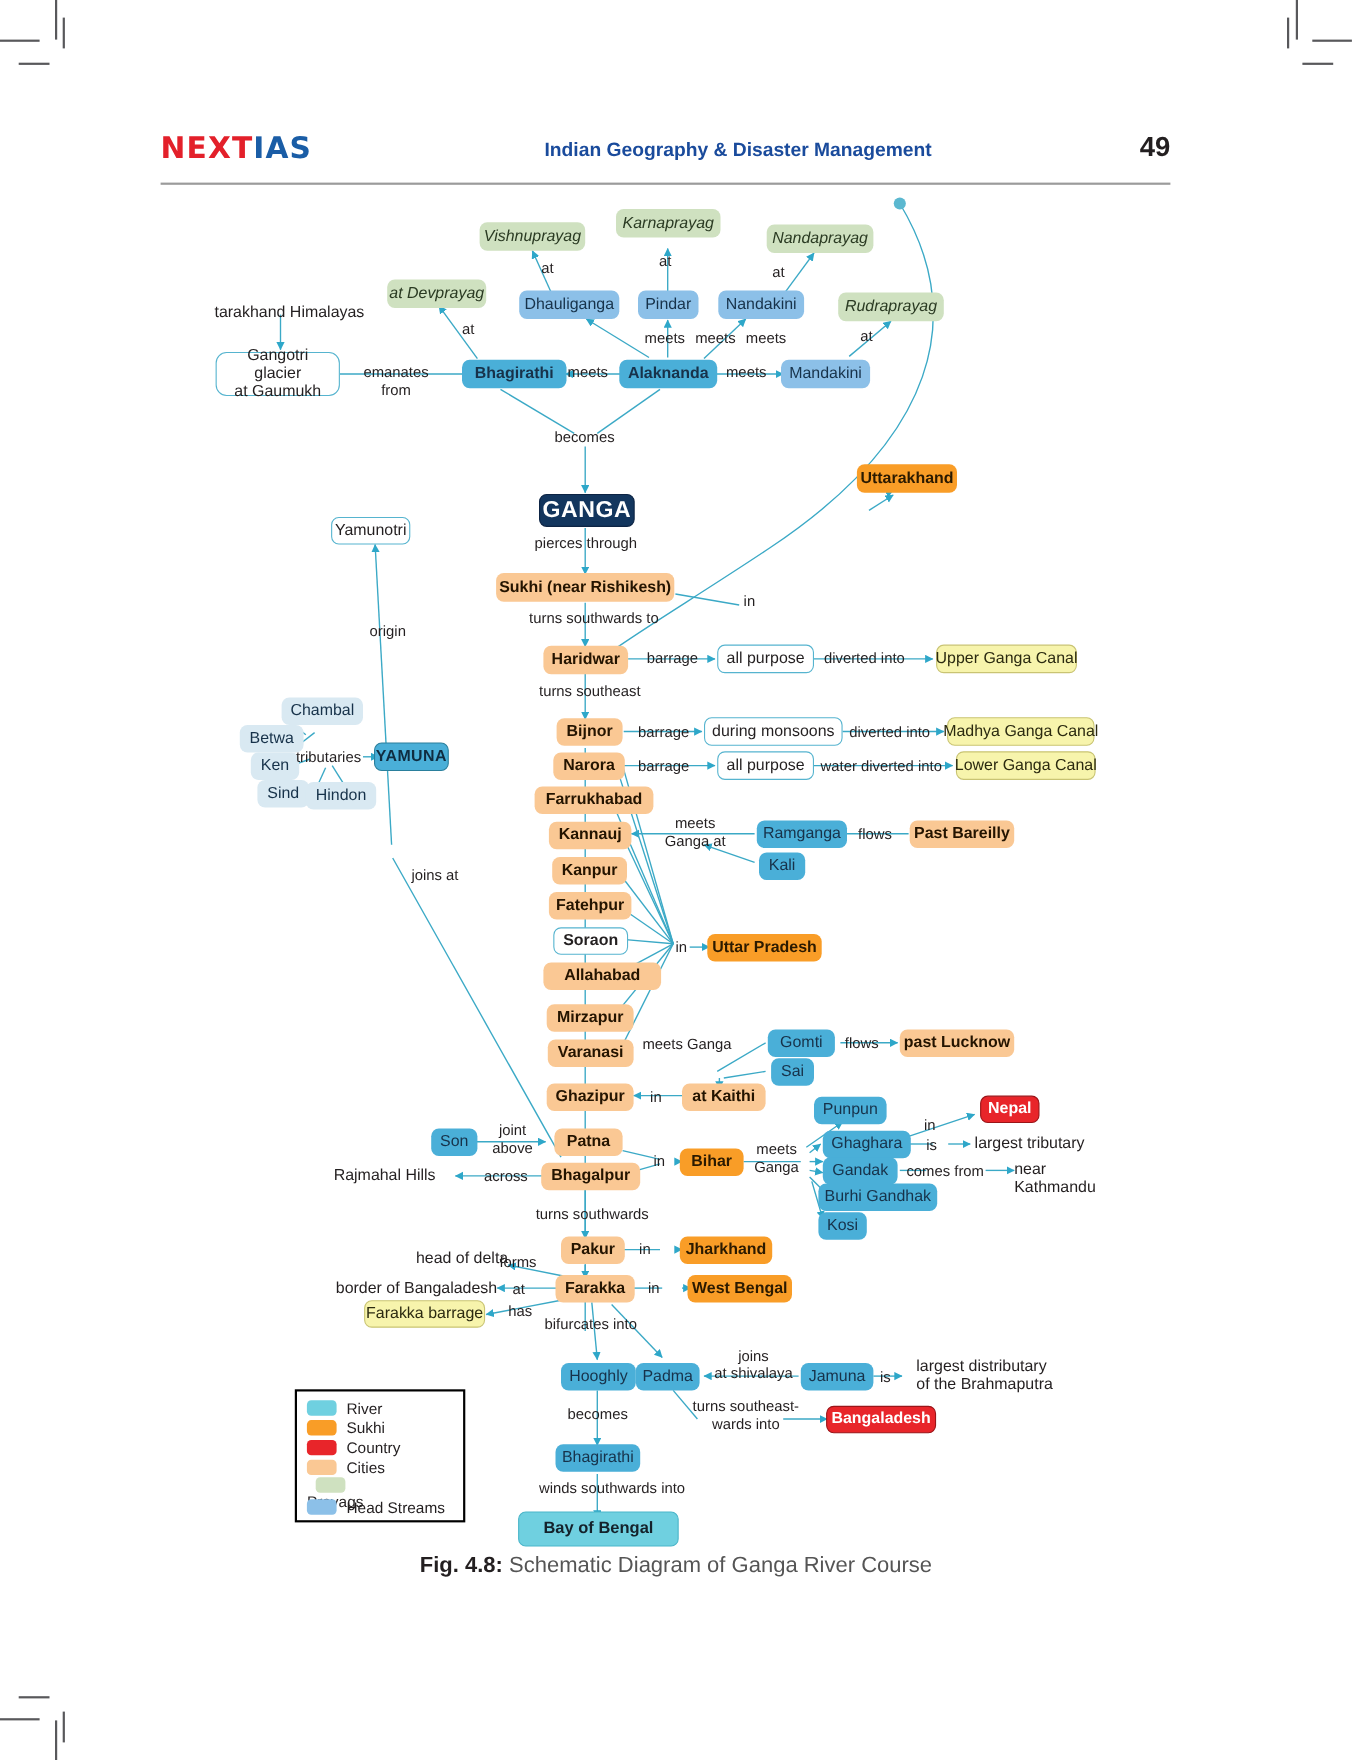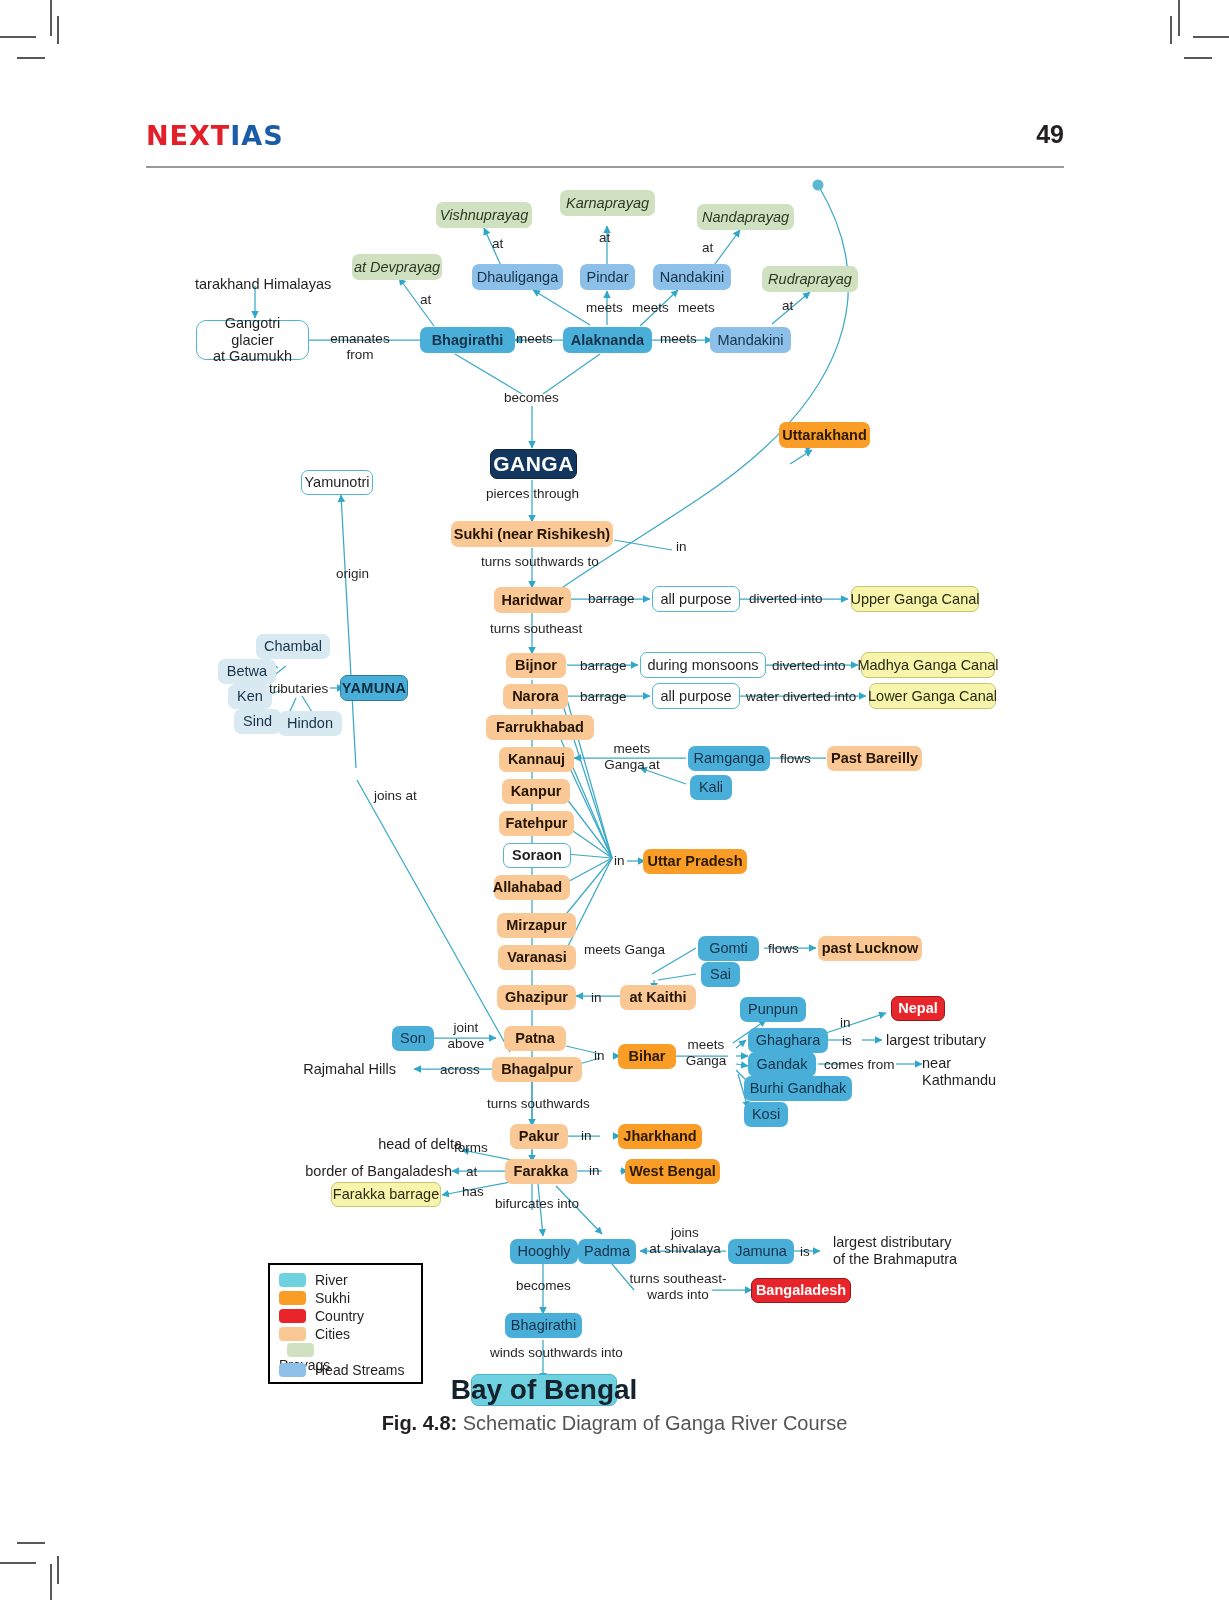--- a/index.html
+++ b/index.html
@@ -35,21 +35,21 @@
   .n-country {background:#e8252a;color:#ffffff;font-weight:bold;border:1.4px solid #9b1418;}
   .n-city    {background:#fac894;color:#241400;font-weight:bold;}
   .n-prayag  {background:#cfe1c0;color:#2a3a22;font-style:italic;}
   .n-canal   {background:#f7f4ac;color:#2b2a10;border:1.2px solid #c9c473;}
   .n-plain   {background:#ffffff;color:#231f20;border:1.4px solid #56b4cf;}
   .n-tribpale{background:#d9e9f2;color:#17324a;}
   .n-ganga   {background:#13365e;color:#ffffff;font-weight:bold;font-size:21px;
               border:1.6px solid #0d2444;letter-spacing:.5px;}
   .n-yamuna  {background:#4aafd8;color:#0f2c40;font-weight:bold;
               border:1.8px solid #2a7f9c;letter-spacing:.4px;}
-  .n-bay     {background:#6fd0e0;color:#14222b;font-weight:bold;font-size:28px;
+  .n-bay     {background:#6fd0e0;color:#14222b;font-weight:bold;font-size:15px;
               border:1.4px solid #4ab5c9;}
 
   
   .txt{position:absolute;font-size:14.5px;color:#231f20;line-height:1.18;z-index:3;
        white-space:nowrap;}
   .txt.r{text-align:right;}
 
   
   .elab{position:absolute;font-size:13.5px;color:#231f20;line-height:1.16;z-index:4;
         white-space:nowrap;background:transparent;}
@@ -82,20 +82,21 @@
 
 <div class="crop" style="left:50px;top:1564px;width:1.6px;height:36px;"></div>
 <div class="crop" style="left:0;top:1562px;width:36px;height:1.6px;"></div>
 <div class="crop" style="left:57px;top:1556px;width:1.6px;height:28px;"></div>
 <div class="crop" style="left:17px;top:1542px;width:28px;height:1.6px;"></div>
 
 <div id="page-header">
   <div class="logo">
     <span class="n1">NEXT</span><span class="n2">IAS</span>
   </div>
+  <div class="hdr-title">Indian Geography &amp; Disaster Management</div>
   <div class="hdr-page">49</div>
 </div>
 <div class="hdr-rule"></div>
 
 <div id="diagram">
 
 <svg id="wires" viewBox="0 0 1229 1260">
   <defs>
     <marker id="ah" markerWidth="7" markerHeight="7" refX="5.6" refY="3" orient="auto">
       <path d="M0,0 L6,3 L0,6 z" fill="#2ea7c9"></path>
@@ -361,21 +362,21 @@
     </div>
 <div class="node n-city" style="left:502px;top:611px;width:68px;height:25px;">
       <span>Kanpur</span>
     </div>
 <div class="node n-city" style="left:499px;top:643px;width:75px;height:25px;">
       <span>Fatehpur</span>
     </div>
 <div class="node n-plain" style="left:503px;top:675px;width:68px;height:25px;font-weight:bold;">
       <span>Soraon</span>
     </div>
-<div class="node n-city" style="left:494px;top:707px;width:76px;height:25px;justify-content:flex-end;">
+<div class="node n-city" style="left:494px;top:707px;width:107px;height:25px;">
       <span>Allahabad</span>
     </div>
 <div class="node n-city" style="left:497px;top:745px;width:79px;height:25px;">
       <span>Mirzapur</span>
     </div>
 <div class="node n-city" style="left:498px;top:777px;width:78px;height:25px;">
       <span>Varanasi</span>
     </div>
 <div class="node n-city" style="left:497px;top:817px;width:79px;height:25px;">
       <span>Ghazipur</span>

